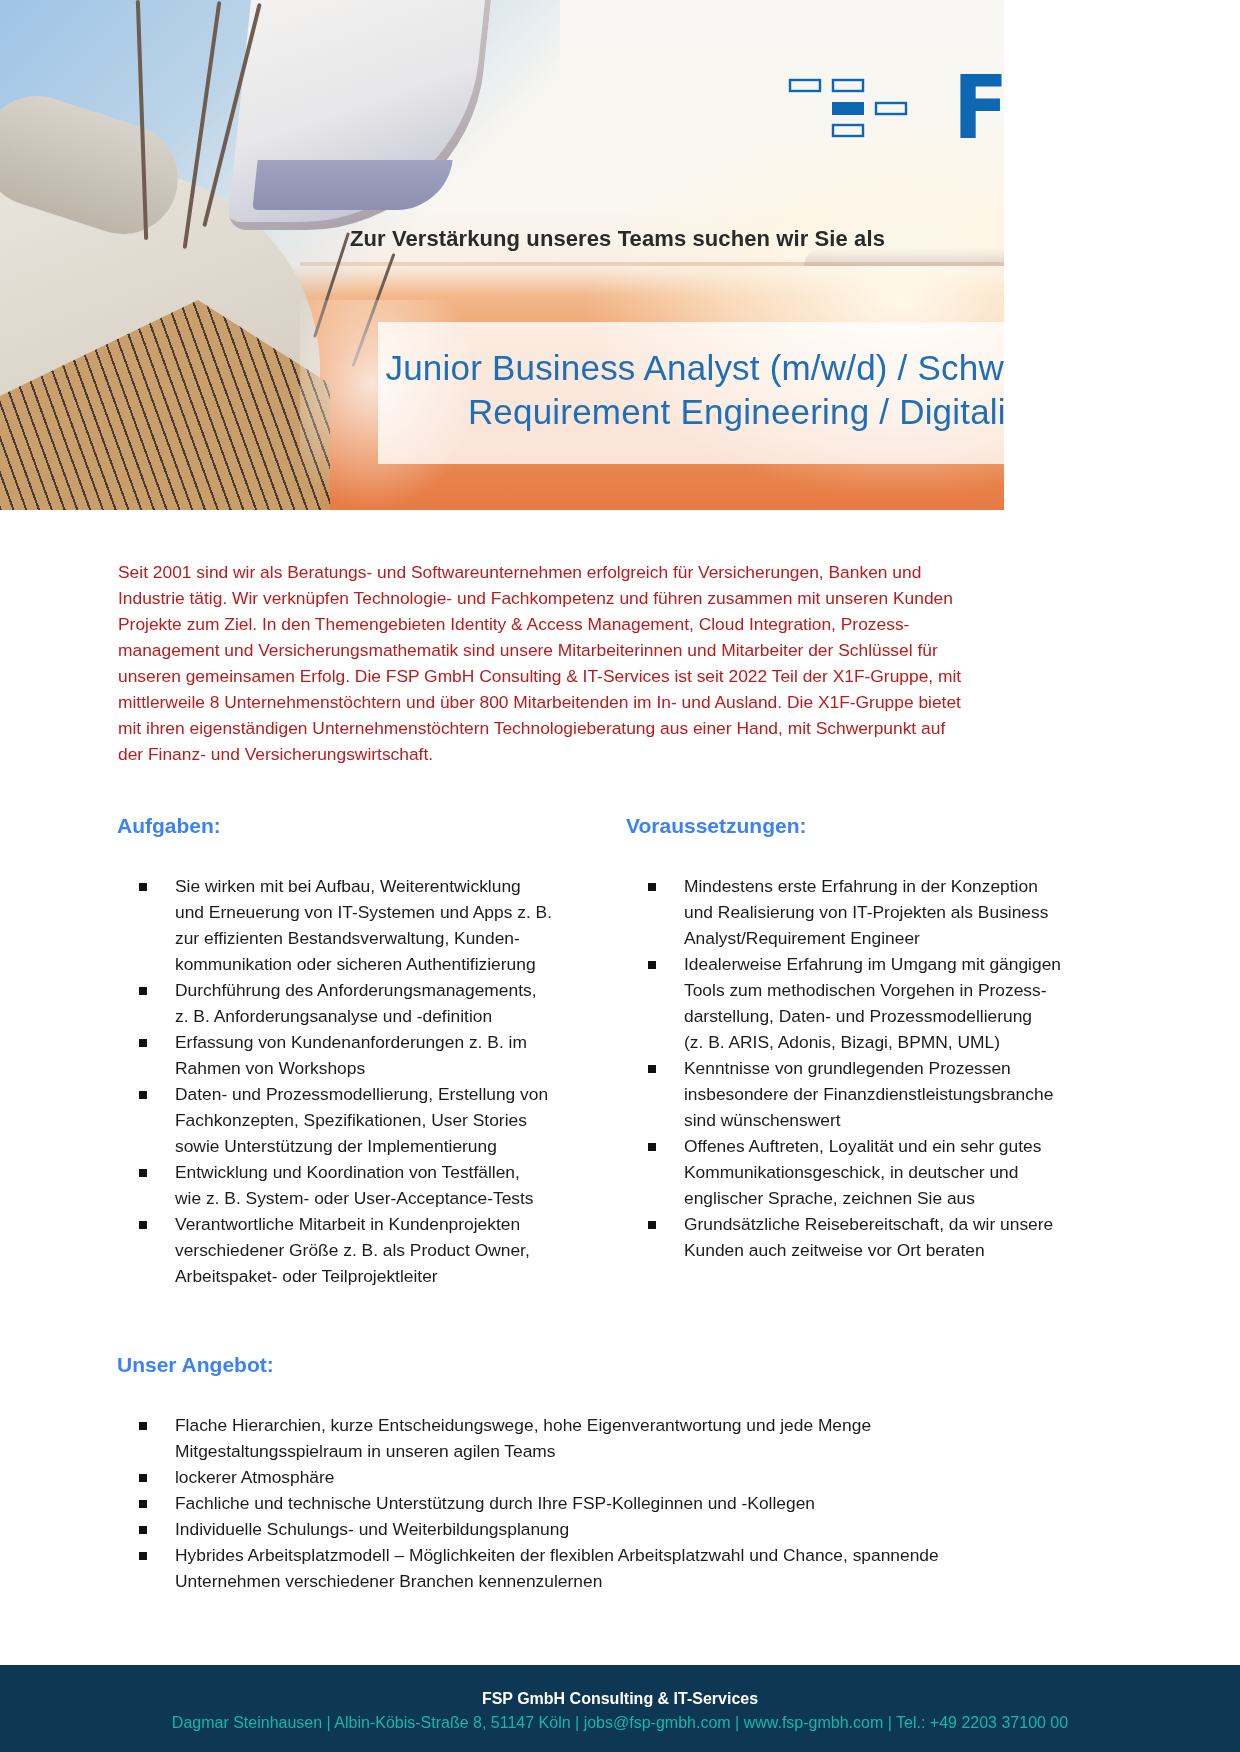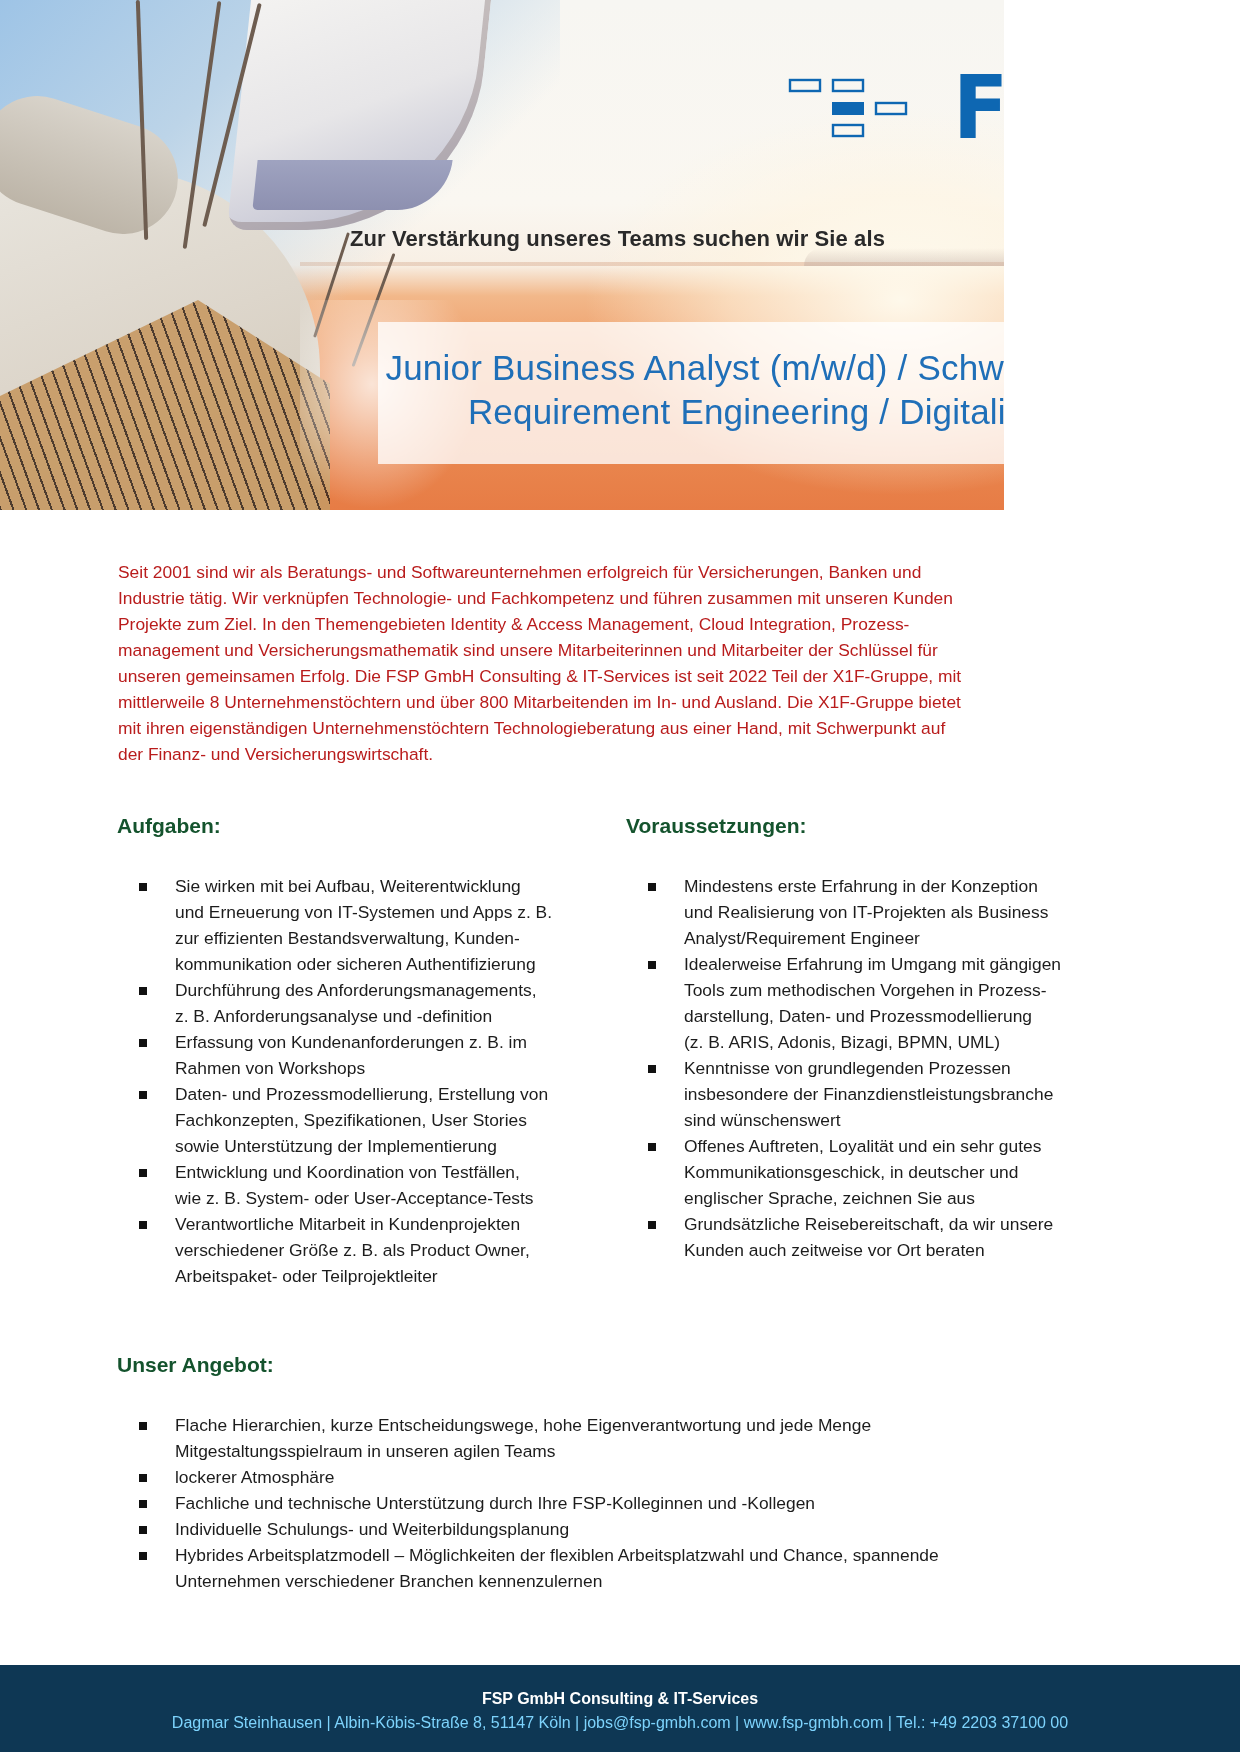--- a/index.html
+++ b/index.html
@@ -96,37 +96,37 @@
   .title-line.l2 { top: 70px; }
 
   
   .intro {
     position: absolute; left: 118px; top: 559px; width: 1000px;
     font-size: 17.4px; line-height: 26px; color: #b91c1c;
   }
   .intro span { display: block; white-space: nowrap; }
 
   .section-title {
-    position: absolute; font-weight: bold; font-size: 21px; color: #14532d;
+    position: absolute; font-weight: bold; font-size: 21px; color: #3b82f6;
   }
 
   .list { position: absolute; list-style: none; font-size: 17.4px; line-height: 26px; color: #1c1c1c; }
   .list li { position: relative; padding-left: 58px; }
   .list li .bullet {
     position: absolute; left: 22px; top: 10px; width: 8px; height: 8px; background: #111;
   }
   .list li .line { display: block; white-space: nowrap; }
 
   
   .footer {
     position: absolute; left: 0; top: 1665px; width: 1240px; height: 87px; background: #0e3754;
     color: #ffffff; text-align: center;
   }
   .footer-company { position: absolute; left: 0; right: 0; top: 25px; font-weight: bold; font-size: 16px; }
-  .footer-contact { position: absolute; left: 0; right: 0; top: 49px; font-size: 16px; color: #7dd3fc; }
+  .footer-contact { position: absolute; left: 0; right: 0; top: 49px; font-size: 16px; color: #14b8a6; }
 </style>
 </head>
 <body>
 
 <div class="hero">
   <div class="sky-left"></div>
   <div class="horizon"></div>
   <div class="far-hill"></div>
   <div class="boat-hull"></div>
   <div class="boom"></div>

